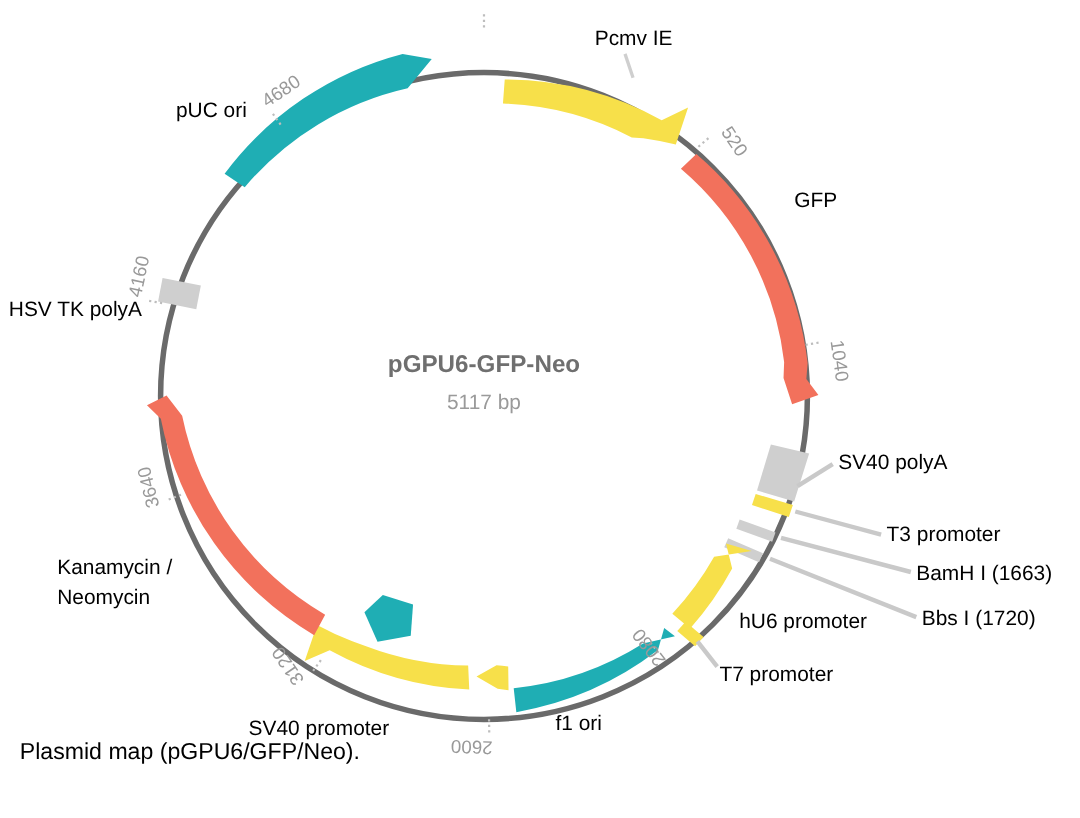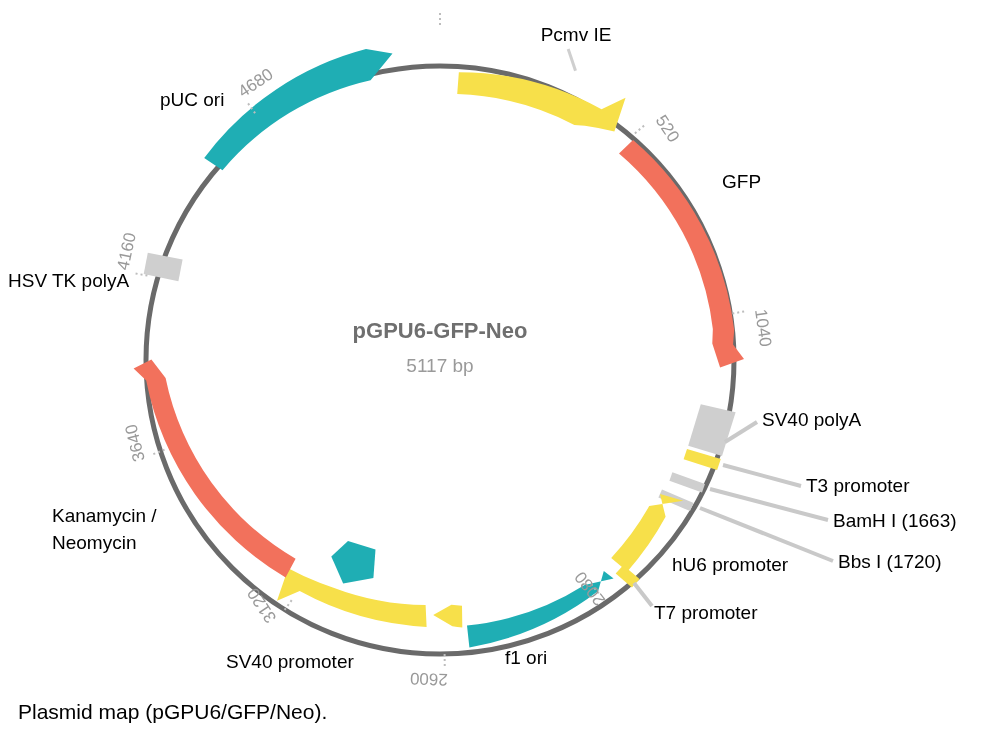--- a/index.html
+++ b/index.html
@@ -30,21 +30,21 @@
     fill:#6f6f6f;
   }
   .center-sub{
     font-family:"Liberation Sans", sans-serif;
     font-size:19px;
     fill:#9a9a9a;
   }
   .caption{
     position:absolute;
     left:18px;
-    top:700px;
+    top:672px;
     font-family:"Liberation Sans", sans-serif;
     font-size:21px;
     color:#000000;
     white-space:nowrap;
   }
   .leader{stroke:#c9c9c9;stroke-width:4;stroke-linecap:butt;}
   .backbone{fill:none;stroke:#6a6a6a;stroke-width:5;}
   .tickmark{stroke:#bdbdbd;stroke-width:2;stroke-dasharray:2 3;}
 </style>
 </head>

